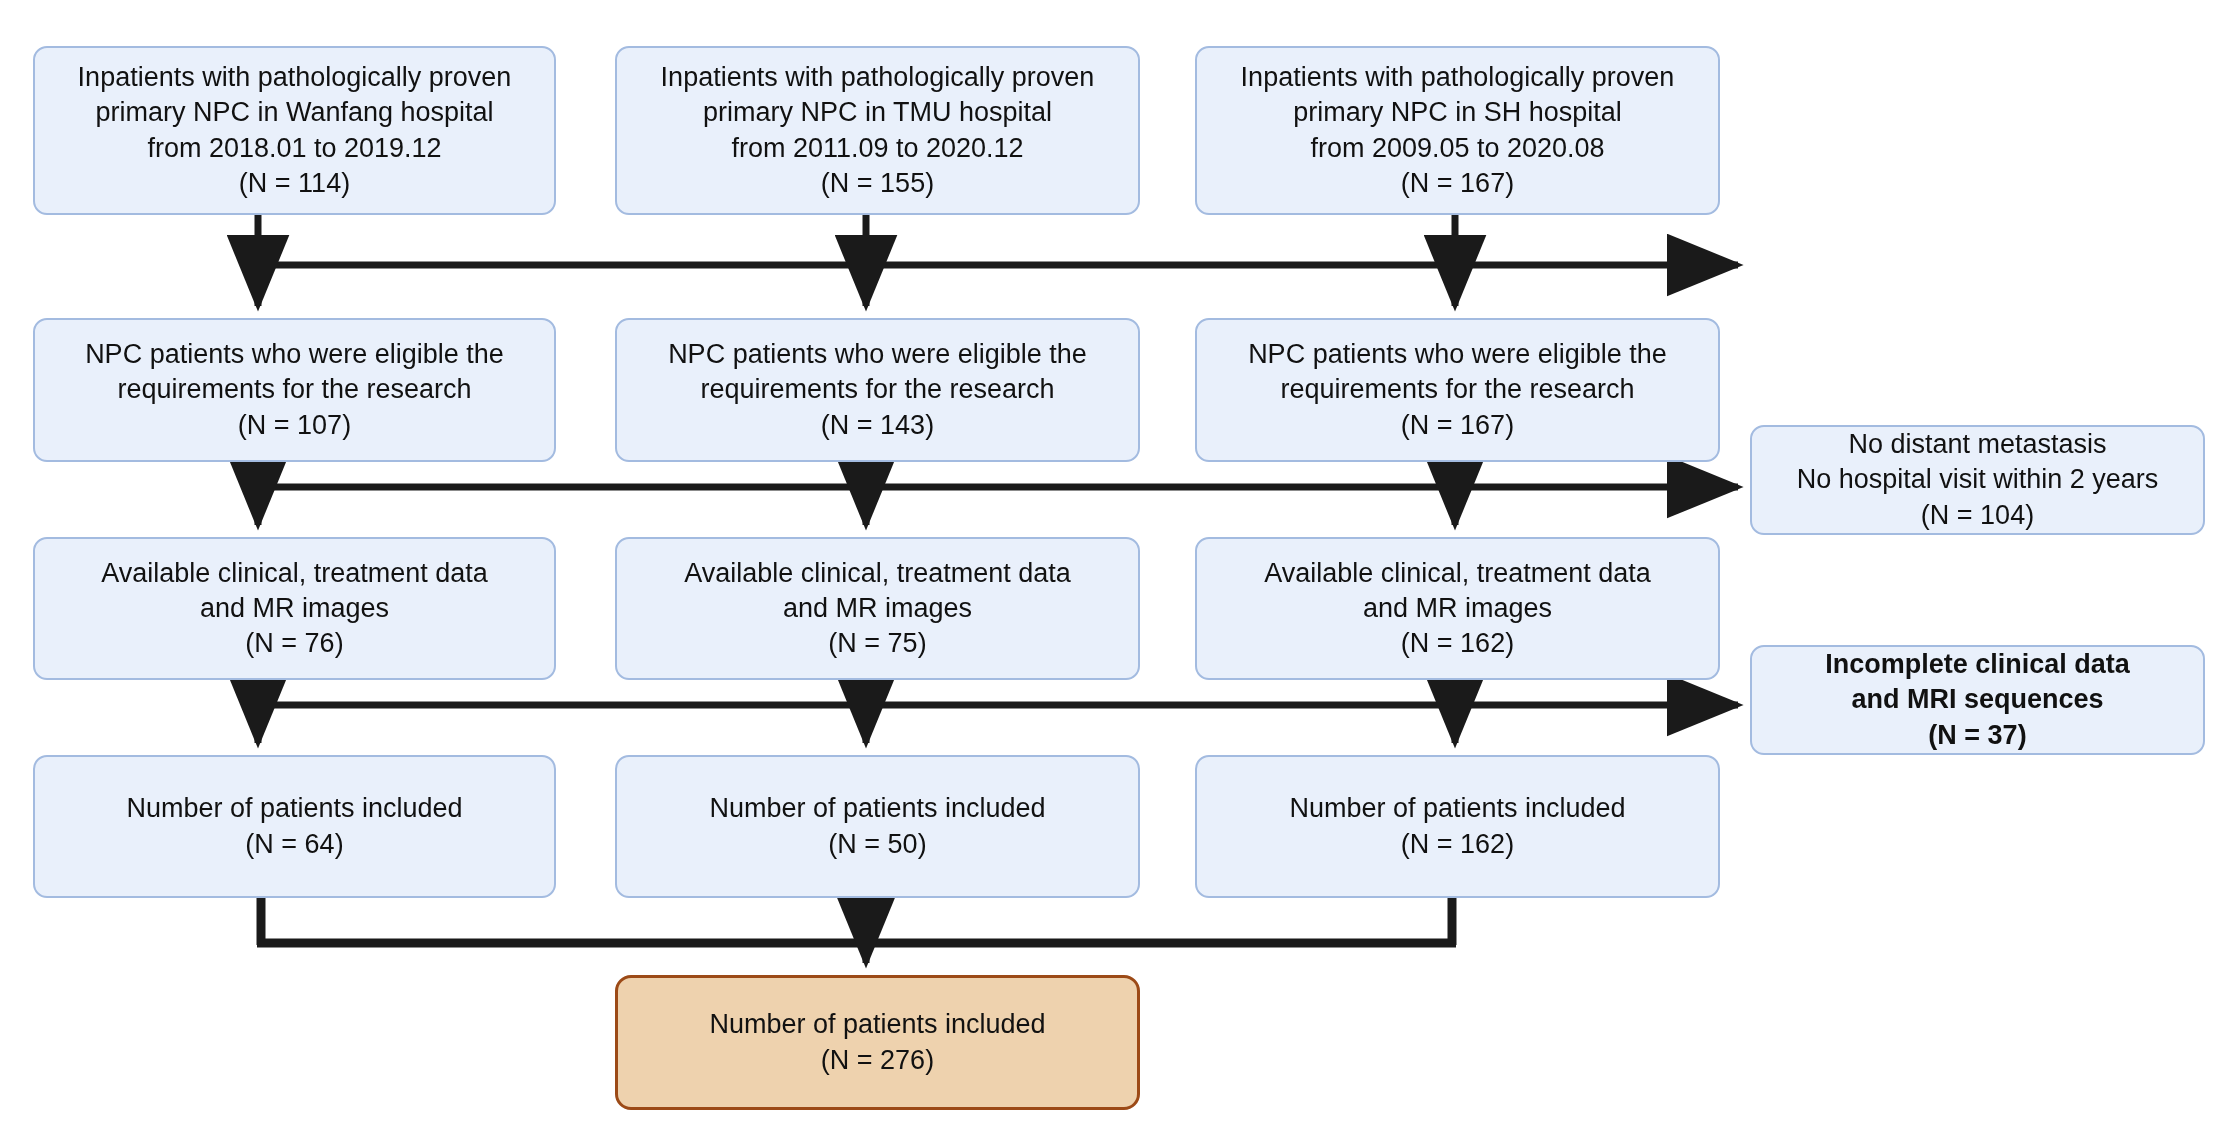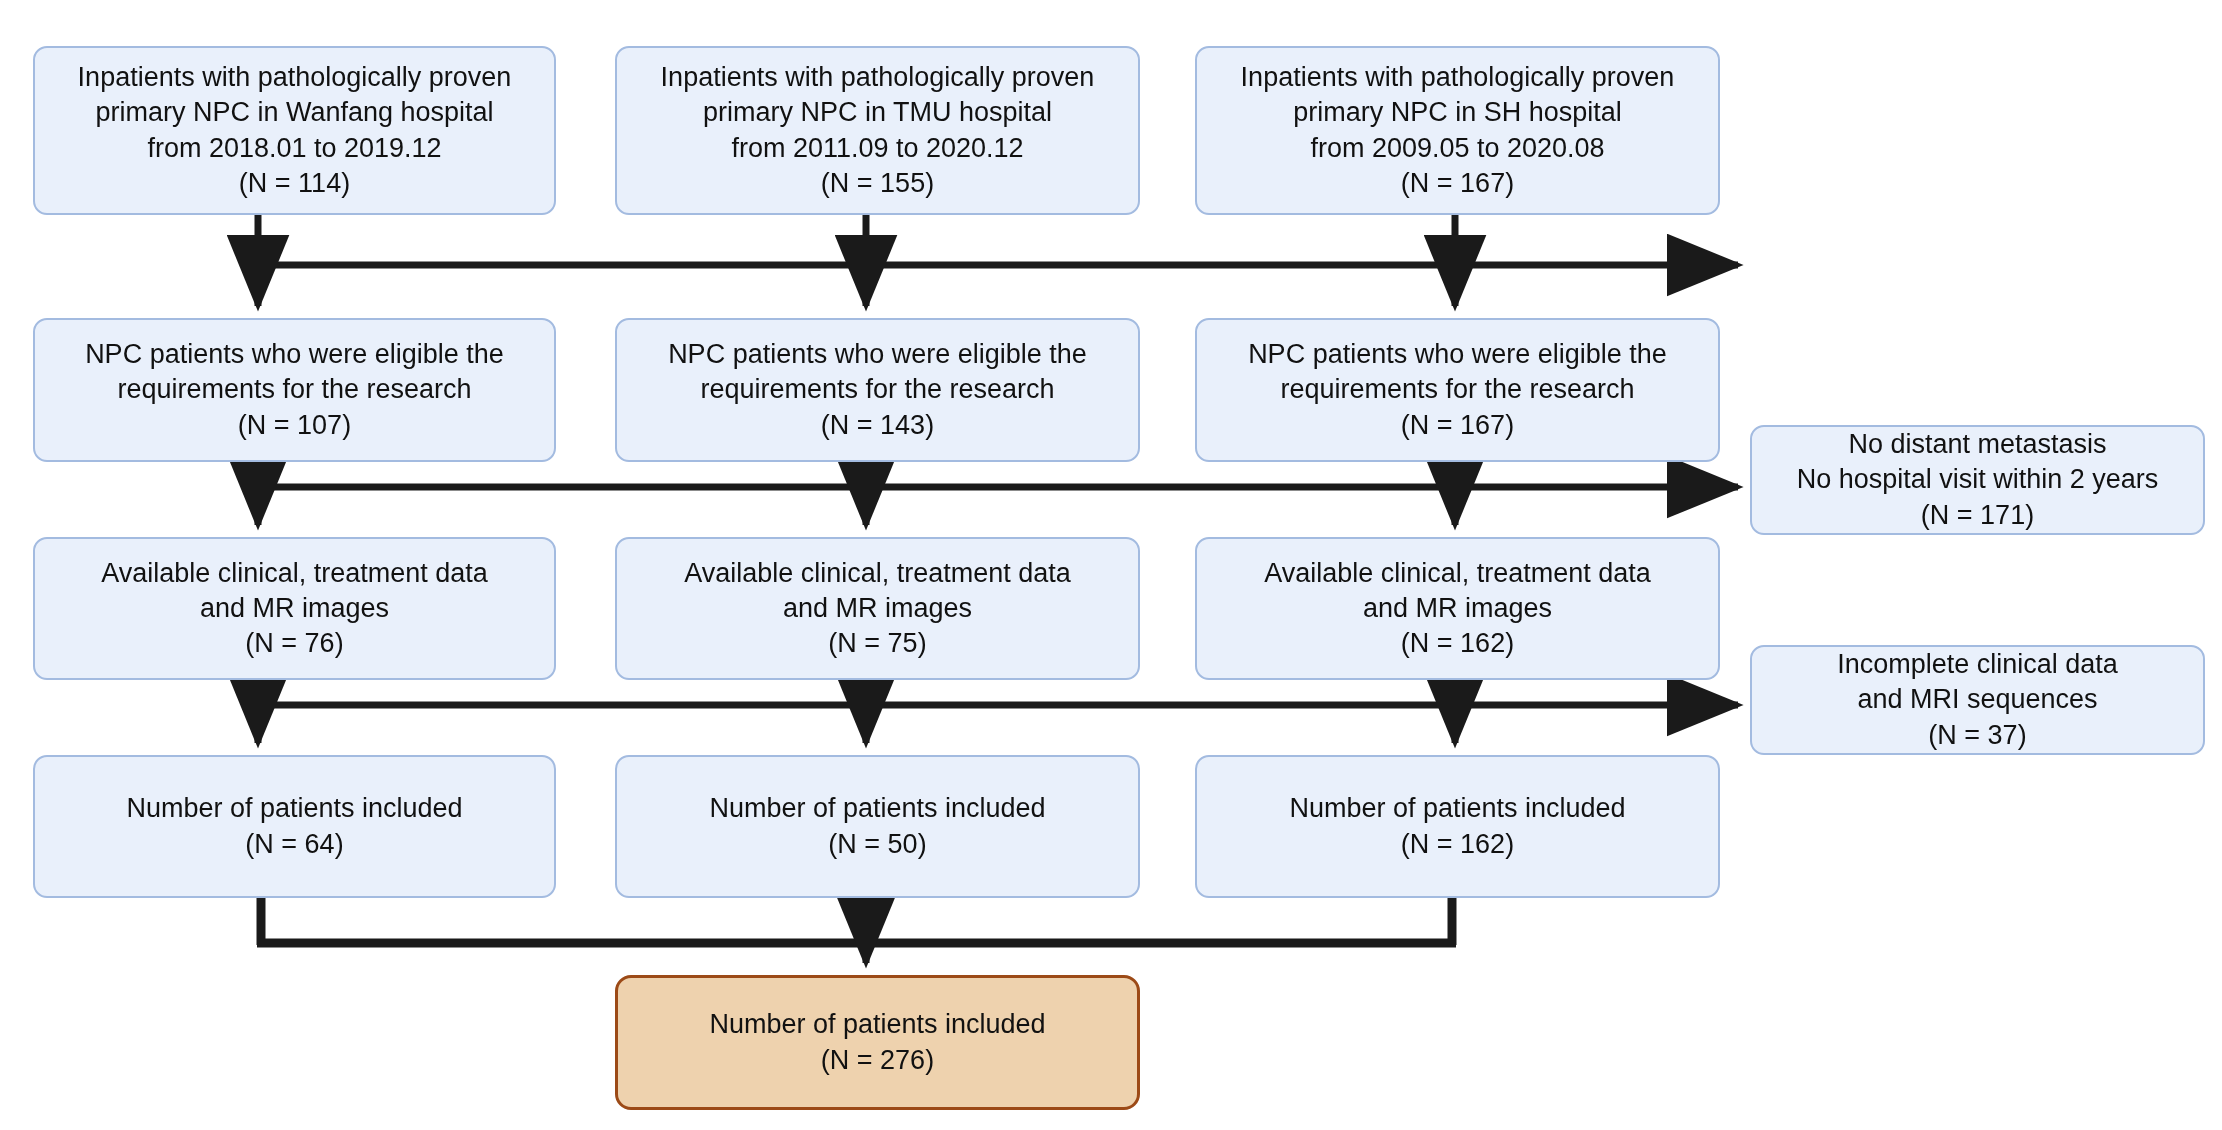--- a/index.html
+++ b/index.html
@@ -168,22 +168,22 @@
 
   <div class="node summary" style="left:615px; top:975px; width:525px; height:135px;">
     <span class="node-text">Number of patients included
 (N = 276)</span>
   </div>
 
 
   <div class="node" style="left:1750px; top:425px; width:455px; height:110px;">
     <span class="node-text">No distant metastasis
 No hospital visit within 2 years
-(N = 171)</span>
+(N = 104)</span>
   </div>
 
-  <div class="node" style="left:1750px; top:645px; width:455px; height:110px;">
+  <div class="node" style="left:1750px; top:645px; width:455px; height:110px;font-weight:bold;">
     <span class="node-text">Incomplete clinical data
 and MRI sequences
 (N = 37)</span>
   </div>
 
 </div>
 
 </body></html>

